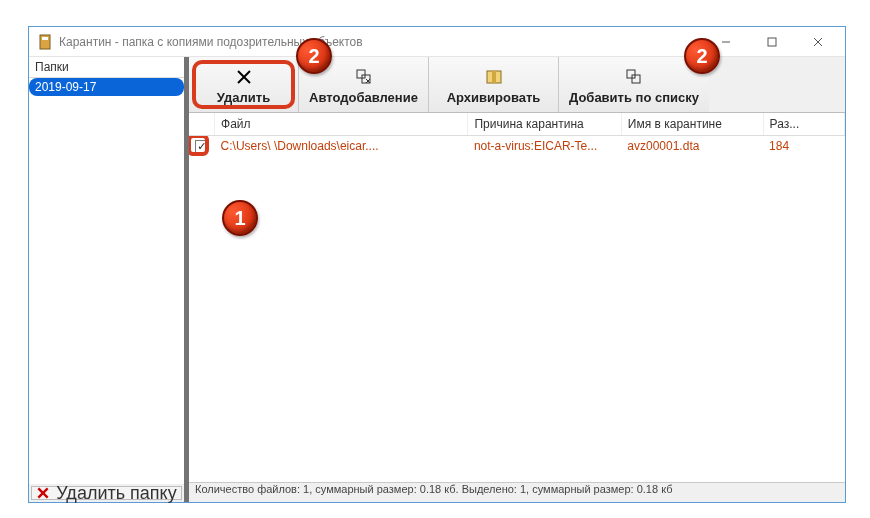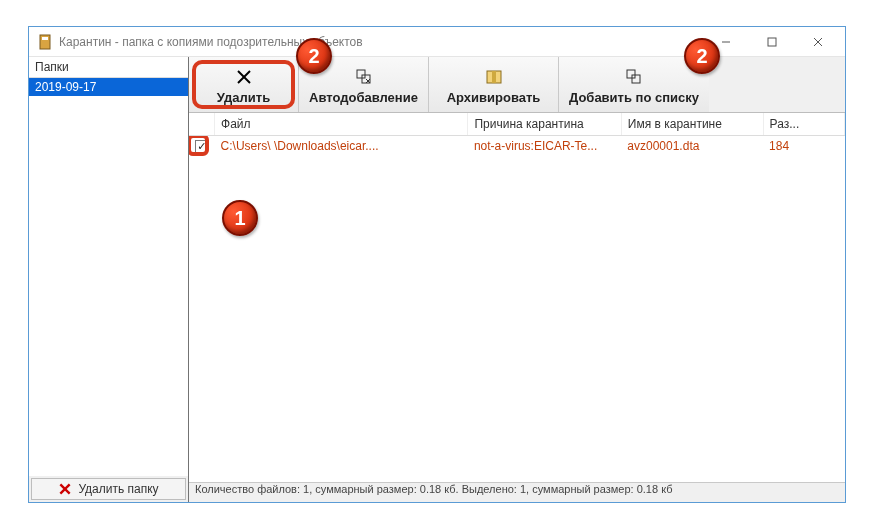--- a/index.html
+++ b/index.html
@@ -50,21 +50,21 @@
   .body {
     flex: 1;
     display: flex;
     min-height: 0;
   }
   
   .sidebar {
     width: 160px;
     display: flex;
     flex-direction: column;
-    border-right: 1px solid #737373;
+    border-right: 5px solid #737373;
     background: #fff;
   }
   .sidebar-header {
     padding: 3px 6px;
     font-size: 12px;
     color: #333;
     border-bottom: 1px solid #dcdcdc;
   }
   .folder-list {
     flex: 1;
@@ -72,37 +72,38 @@
     overflow: auto;
   }
   .folder-item {
     padding: 2px 6px;
     font-size: 12px;
     cursor: default;
   }
   .folder-item.selected {
     background: #0a66d8;
     color: #fff;
+    border-radius: 8px;
   }
   .side-buttons {
     padding: 2px;
     background: #f0f0f0;
     display: flex;
     flex-direction: column;
     gap: 2px;
   }
   .side-btn {
     display: flex;
     align-items: center;
     justify-content: center;
     gap: 6px;
-    height: 22px;
+    height: 14px;
     background: #f4f4f4;
     border: 1px solid #bdbdbd;
-    font-size: 12px;
+    font-size: 18px;
     color: #333;
     cursor: default;
   }
   .side-btn .ico { width: 14px; height: 14px; display:inline-flex; align-items:center; justify-content:center; color:#444;}
   
   .main {
     flex: 1;
     display: flex;
     flex-direction: column;
     min-width: 0;

